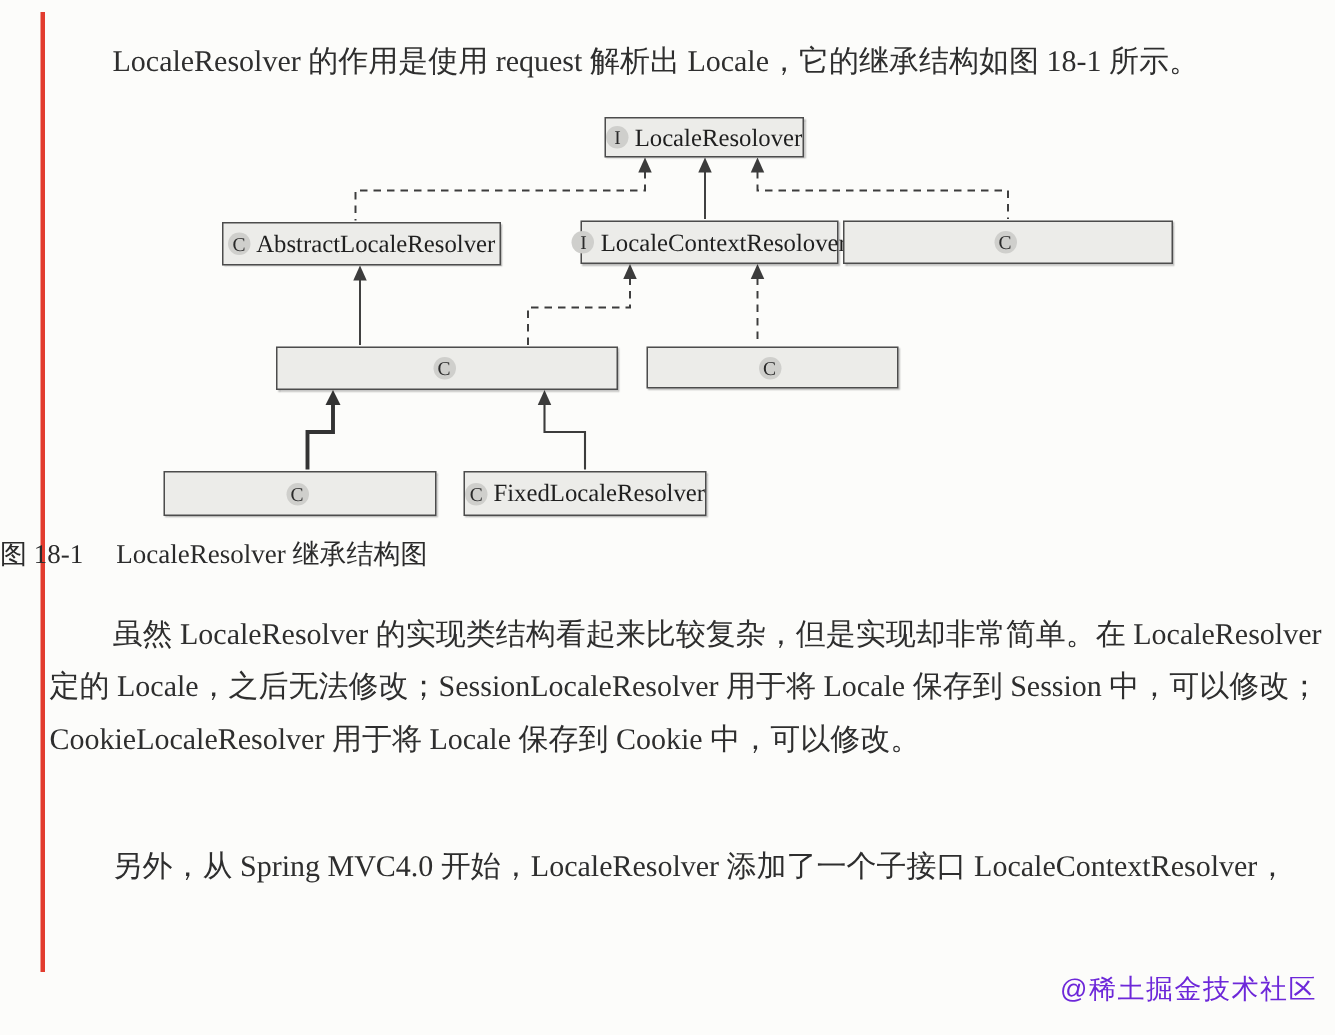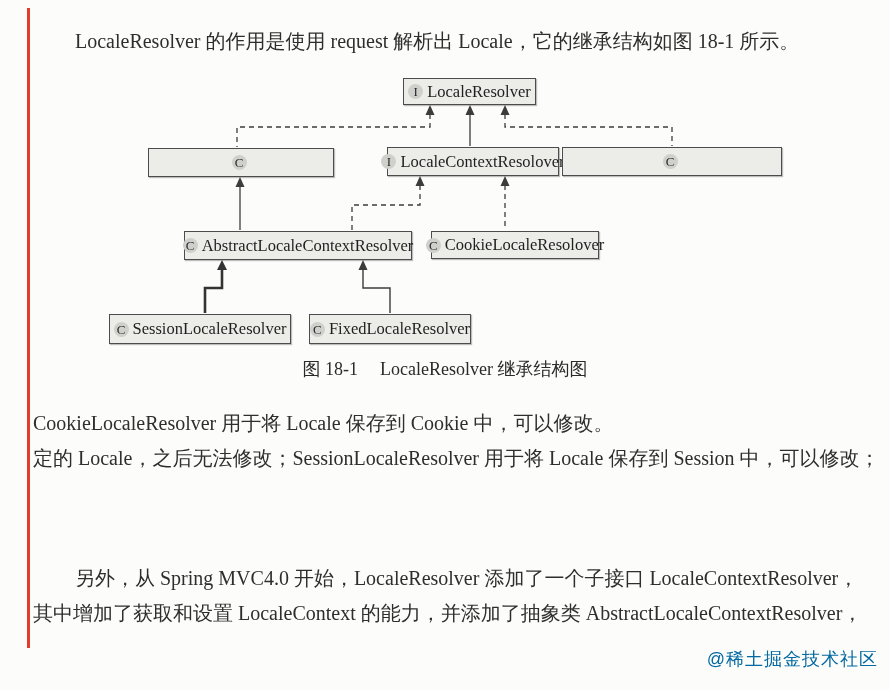--- a/index.html
+++ b/index.html
@@ -42,27 +42,27 @@
   .n-alr{left:148px;top:148px;width:186px;height:29px;}
   .n-lcr{left:387px;top:147px;width:172px;height:29px;}
   .n-ahlr{left:562px;top:147px;width:220px;height:29px;font-size:16px;}
   .n-alcr{left:184px;top:231px;width:228px;height:29px;}
   .n-clr{left:431px;top:231px;width:168px;height:28px;}
   .n-slr{left:109px;top:314px;width:182px;height:30px;}
   .n-flr{left:309px;top:314px;width:162px;height:30px;}
 
   .caption{
     position:absolute;left:0;top:357px;width:890px;
-    text-align:center;font-size:18px;color:#2b2b2b;
+    font-size:18px;color:#2b2b2b;
   }
   .caption .gap{display:inline-block;width:22px;}
 
   .watermark{
     position:absolute;right:12px;top:647px;
-    font-size:18px;color:#0369a1;letter-spacing:1px;
+    font-size:18px;color:#6d28d9;letter-spacing:1px;
     font-family:"Liberation Sans","DejaVu Sans",sans-serif;
   }
 </style>
 </head>
 <body>
 
 <div class="page">
 
   <div class="margin-rule"></div>
 
@@ -93,59 +93,57 @@
 
       <polygon points="222,260 217,270 227,270" fill="#333"></polygon>
       <polyline points="222,269 222,288 205,288 205,313" fill="none" stroke="#333" stroke-width="2.6"></polyline>
 
       <polygon points="363,260 358.5,270 367.5,270" fill="#3c3c3c"></polygon>
       <polyline points="363,269 363,288 390,288 390,313" fill="none" stroke="#3c3c3c" stroke-width="1.4"></polyline>
     </svg>
 
     <div class="node n-top">
       <span class="badge">I</span>
-      <span>LocaleResolver</span>
+      <span>LocaleResolover</span>
     </div>
     <div class="node n-alr">
       <span class="badge">C</span>
+      <span>AbstractLocaleResolver</span>
     </div>
     <div class="node n-lcr">
       <span class="badge">I</span>
       <span>LocaleContextResolover</span>
     </div>
     <div class="node n-ahlr">
       <span class="badge">C</span>
     </div>
     <div class="node n-alcr">
       <span class="badge">C</span>
-      <span>AbstractLocaleContextResolver</span>
     </div>
     <div class="node n-clr">
       <span class="badge">C</span>
-      <span>CookieLocaleResolover</span>
     </div>
     <div class="node n-slr">
       <span class="badge">C</span>
-      <span>SessionLocaleResolver</span>
     </div>
     <div class="node n-flr">
       <span class="badge">C</span>
       <span>FixedLocaleResolver</span>
     </div>
   </div>
 
   <div class="caption">
     <span>图 18-1</span><span class="gap"></span><span>LocaleResolver 继承结构图</span>
   </div>
 
   <div class="bodytext para2">
+    <div class="line indent">虽然 LocaleResolver 的实现类结构看起来比较复杂，但是实现却非常简单。在 LocaleResolver</div>
+    <div class="line">定的 Locale，之后无法修改；SessionLocaleResolver 用于将 Locale 保存到 Session 中，可以修改；</div>
     <div class="line">CookieLocaleResolver 用于将 Locale 保存到 Cookie 中，可以修改。</div>
-    <div class="line">定的 Locale，之后无法修改；SessionLocaleResolver 用于将 Locale 保存到 Session 中，可以修改；</div>
   </div>
 
   <div class="bodytext para3">
     <div class="line indent">另外，从 Spring MVC4.0 开始，LocaleResolver 添加了一个子接口 LocaleContextResolver，</div>
-    <div class="line">其中增加了获取和设置 LocaleContext 的能力，并添加了抽象类 AbstractLocaleContextResolver，</div>
   </div>
 
   <div class="watermark">@稀土掘金技术社区</div>
 
 </div>
 
 </body></html>

